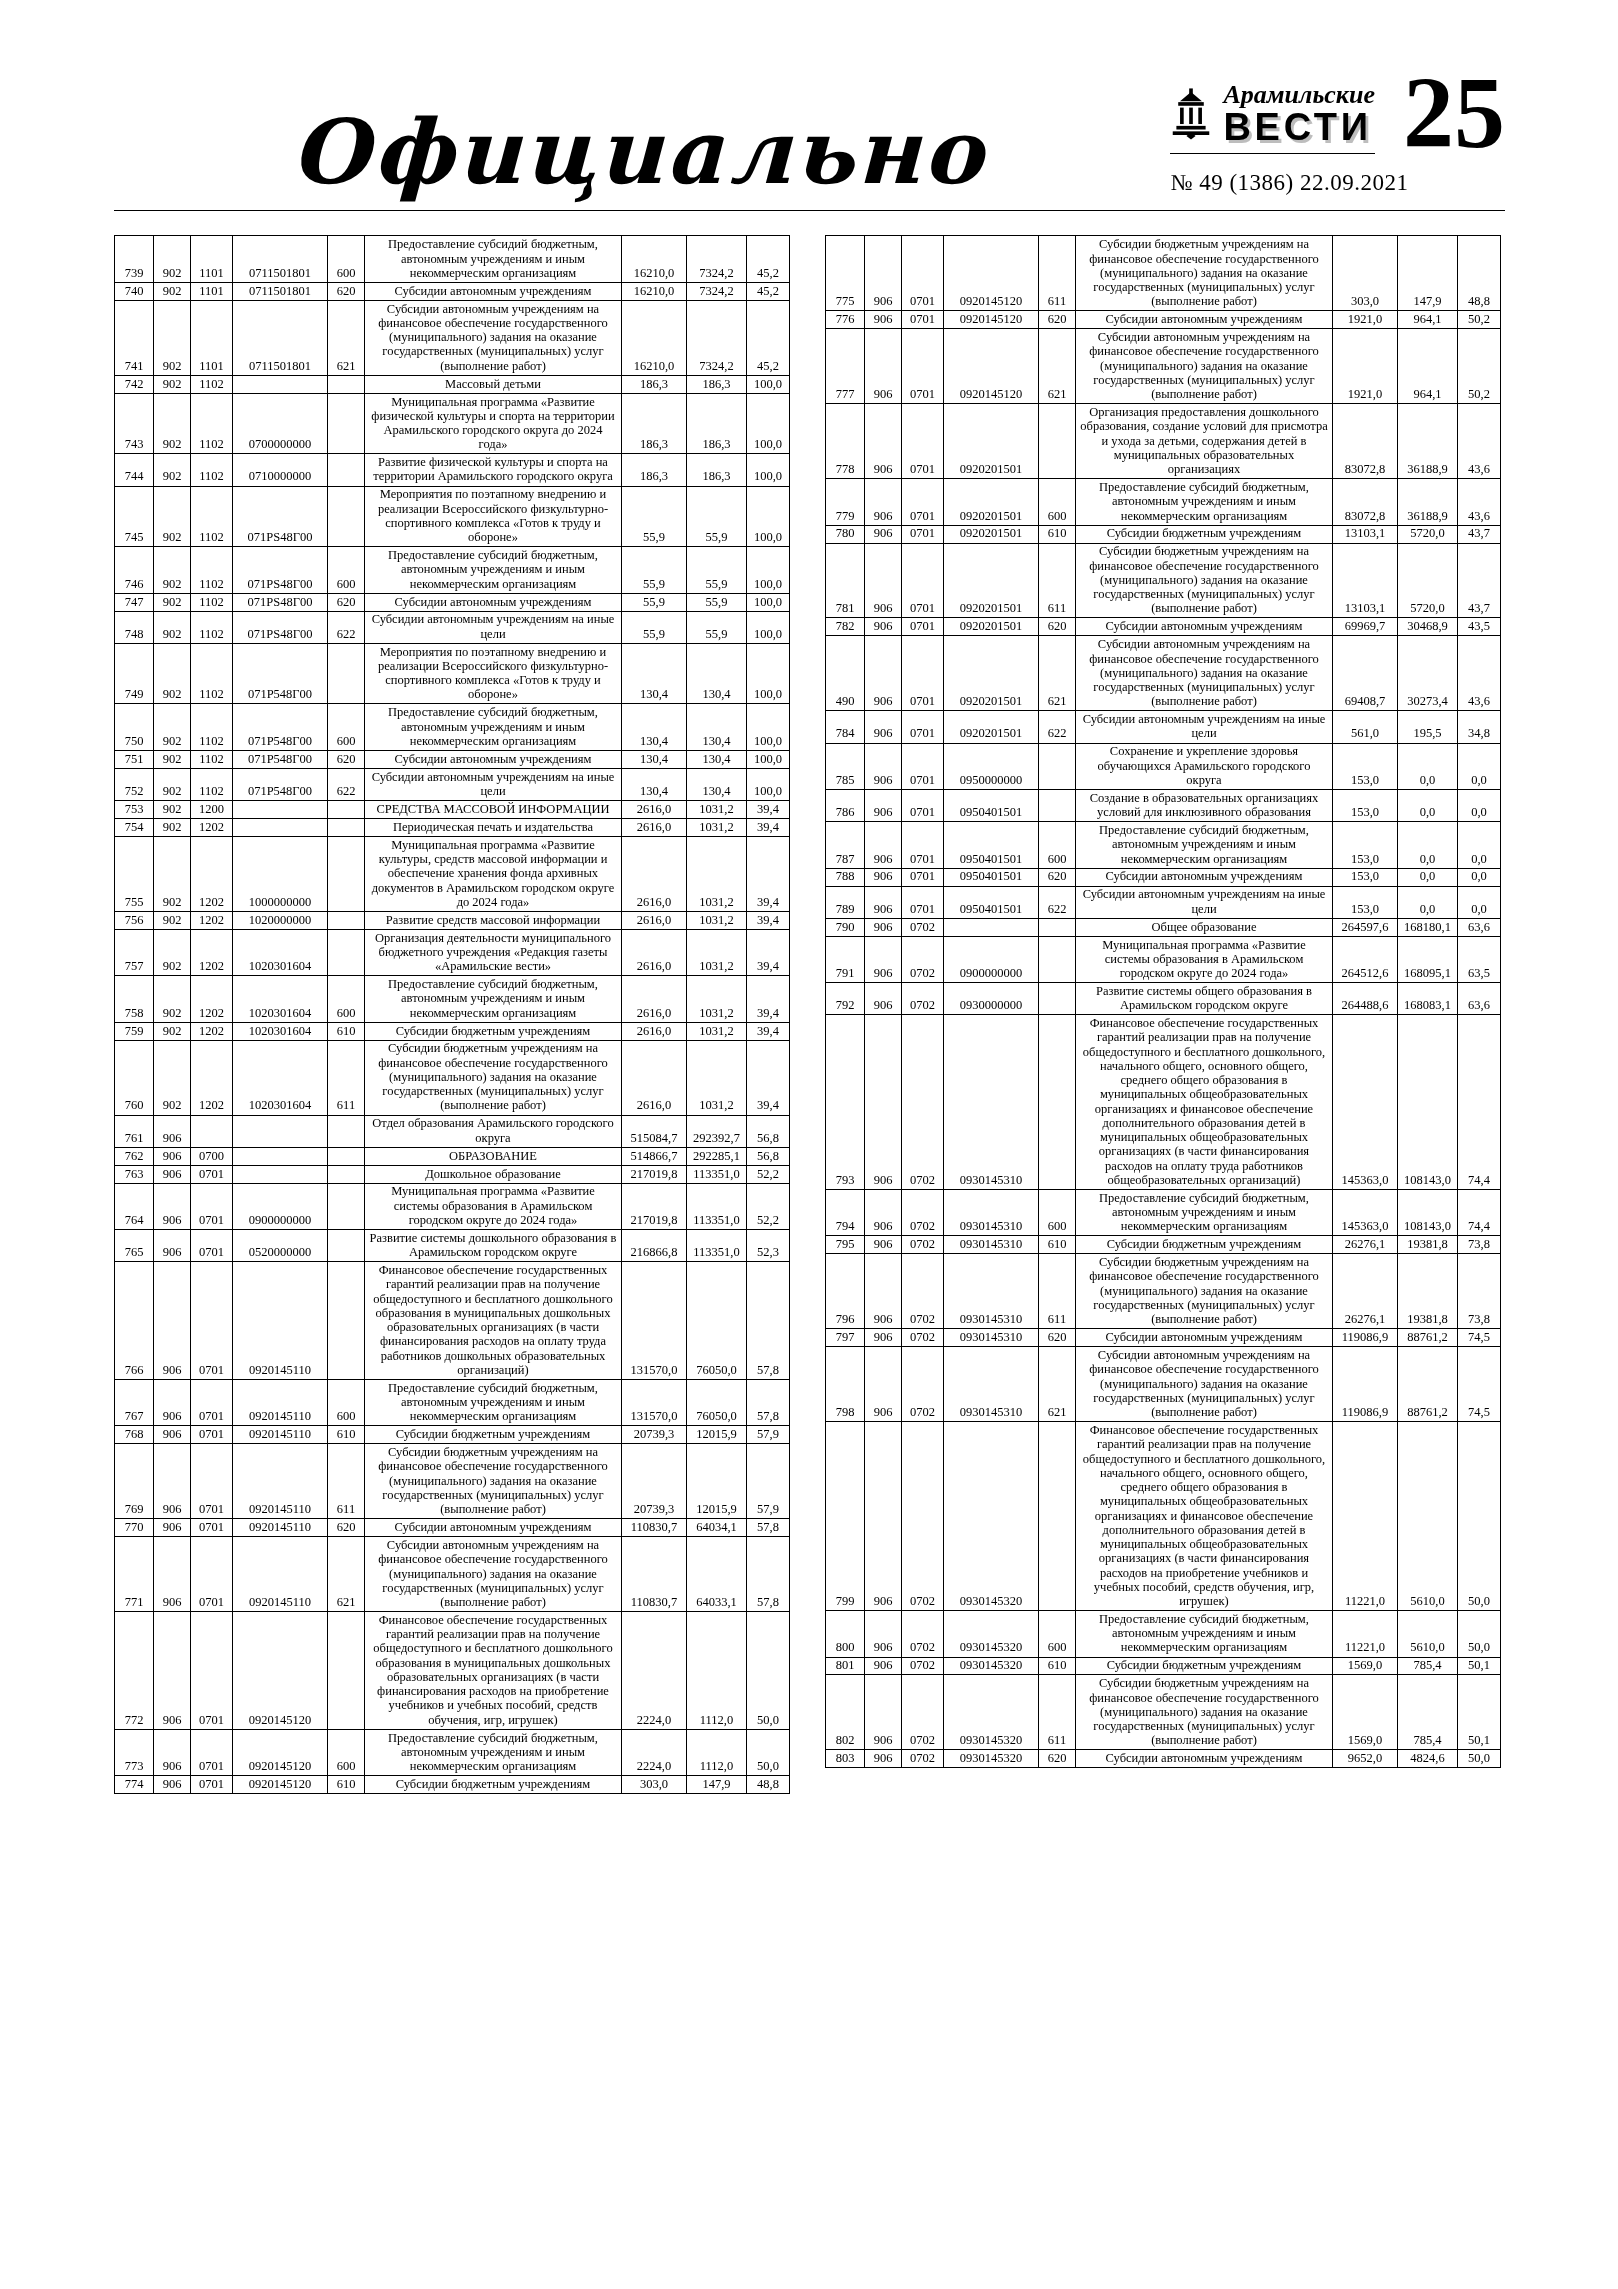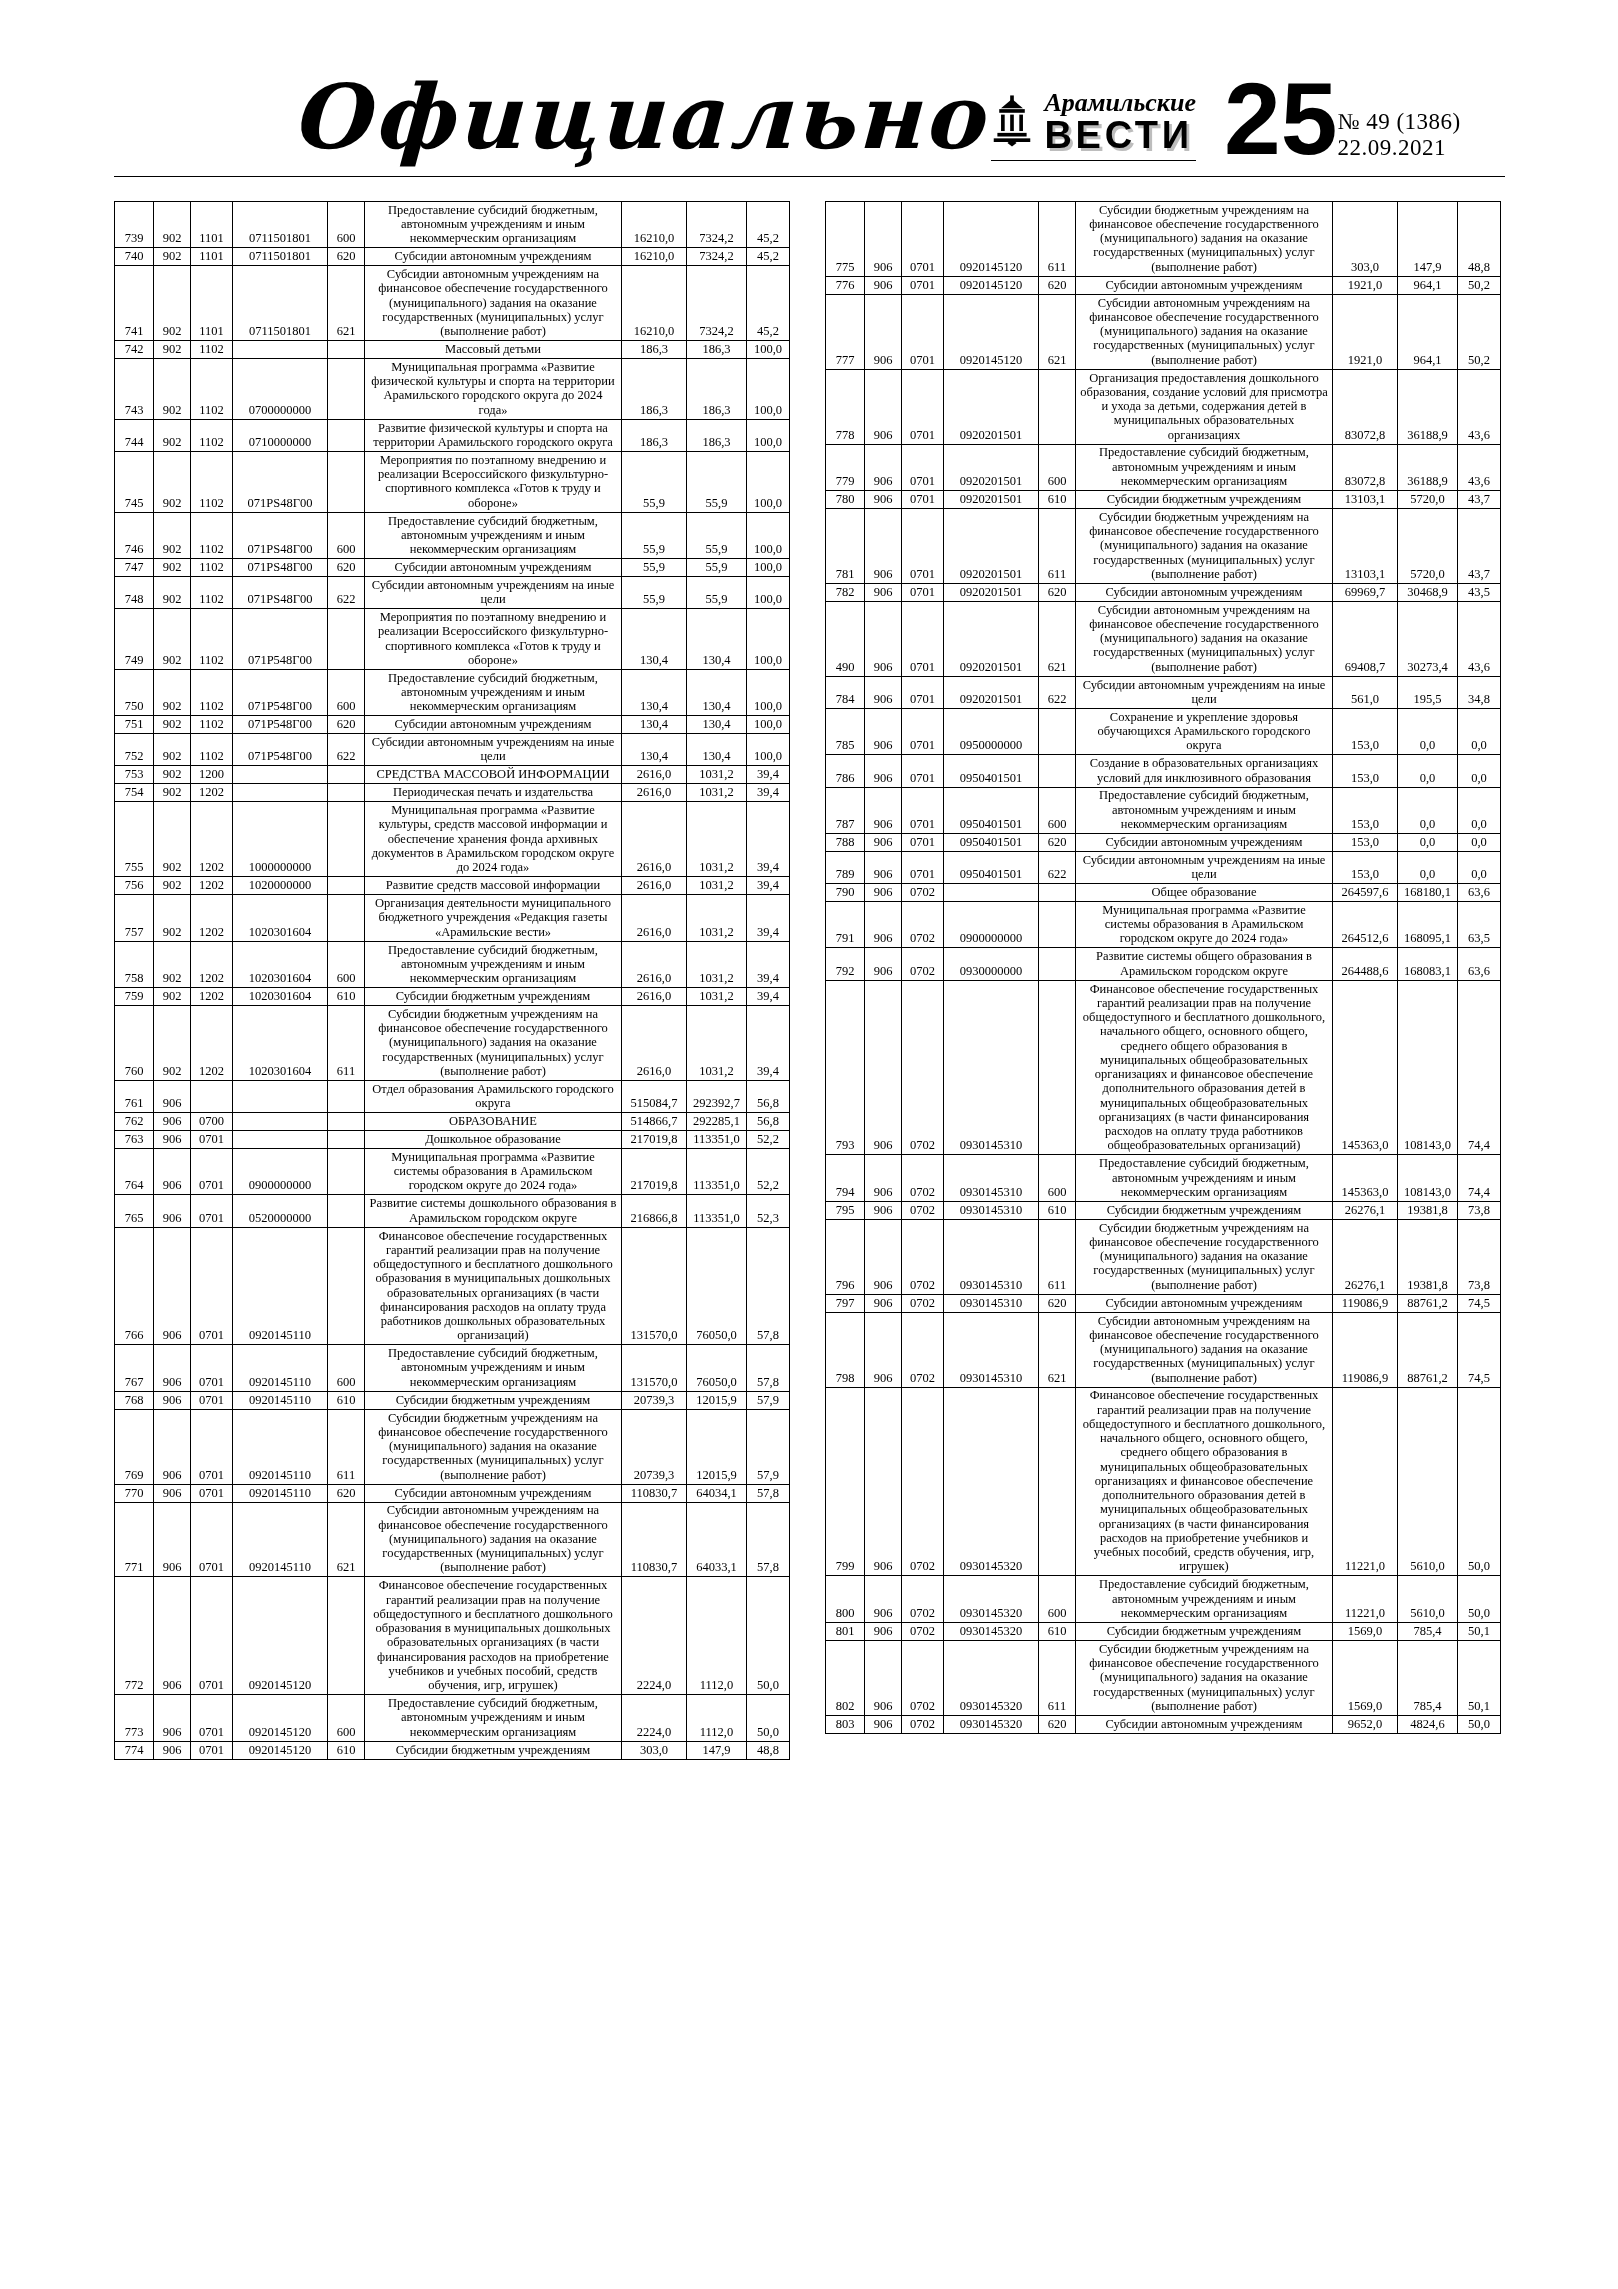--- a/index.html
+++ b/index.html
@@ -14,35 +14,35 @@
   .masthead {
     display:flex; justify-content:space-between; align-items:flex-end;
     border-bottom:1.8px solid #000; padding-bottom:14.8px; margin-bottom:24px;
   }
   .section-title {
     font-family:"DejaVu Serif", serif;
     font-style:italic; font-weight:600;
     font-size:89px; line-height:1; letter-spacing:2.8px;
     padding-left:185px; transform:skewX(-4deg);
   }
-  .header-right { display:flex; flex-direction:row; align-items:flex-end; }
+  .header-right { display:flex; flex-direction:column; align-items:flex-start; }
   .brand-row { display:flex; align-items:flex-end; gap:28px; }
   .brand { display:flex; align-items:center; gap:11px; border-bottom:1.8px solid #000; padding-bottom:7.4px; }
   .brand-text { display:flex; flex-direction:column; align-items:flex-start; }
   .brand-top {
     font-family:"Liberation Serif", serif; font-style:italic; font-weight:bold;
     font-size:26px; line-height:1; margin-bottom:1.8px;
   }
   .brand-bottom {
     font-family:"Liberation Sans", sans-serif; font-weight:bold;
     font-size:38px; line-height:0.92; letter-spacing:3.7px;
     text-shadow:2.8px 2.8px 0 #bdbdbd;
   }
   .page-number {
-    font-family:Liberation Sans, sans-serif; font-weight:bold;
+    font-family:Liberation Serif, serif; font-weight:bold;
     font-size:102px; line-height:0.8;
   }
   .issue-info { font-size:23px; margin-top:16px; letter-spacing:0.5px; }
 
   
   .columns { display:flex; gap:35px; align-items:flex-start; }
   table.budget { border-collapse:collapse; table-layout:fixed; width:675px; }
   table.budget td {
     border:0.9px solid #000;
     padding:0.9px 2.8px 1.8px 2.8px;

